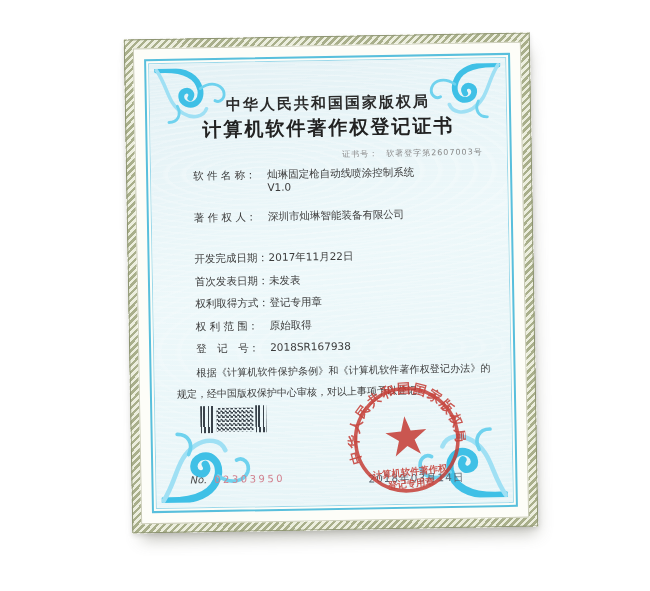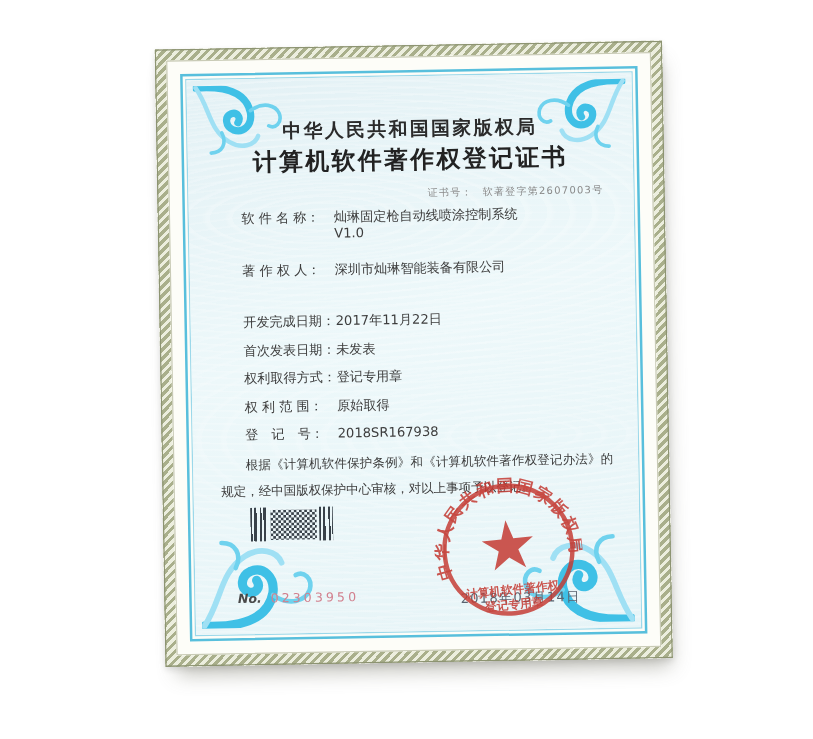--- a/index.html
+++ b/index.html
@@ -93,21 +93,21 @@
     position:absolute;left:192px;top:321px;width:118px;height:118px;
     transform:rotate(-5deg);opacity:.92;z-index:3;
   }
   .issue-date{
     position:absolute;left:200px;top:412px;width:120px;z-index:1;
     font-size:10.5px;color:#5a6470;letter-spacing:1px;text-align:center;
   }
   .serial{
     position:absolute;left:34px;top:411px;z-index:1;font-size:10px;
   }
-  .serial .no{color:#4a4a4a;font-weight:bold;font-style:italic;margin-right:7px;}
+  .serial .no{color:#4a4a4a;font-weight:normal;font-style:italic;margin-right:7px;}
   .serial .num{color:#d2808e;letter-spacing:2.5px;font-weight:500;}
 </style>
 </head>
 <body>
 
 <div class="photo">
   <div class="band">
     <div class="paper">
       <div class="frame">
         <div class="frame2">

